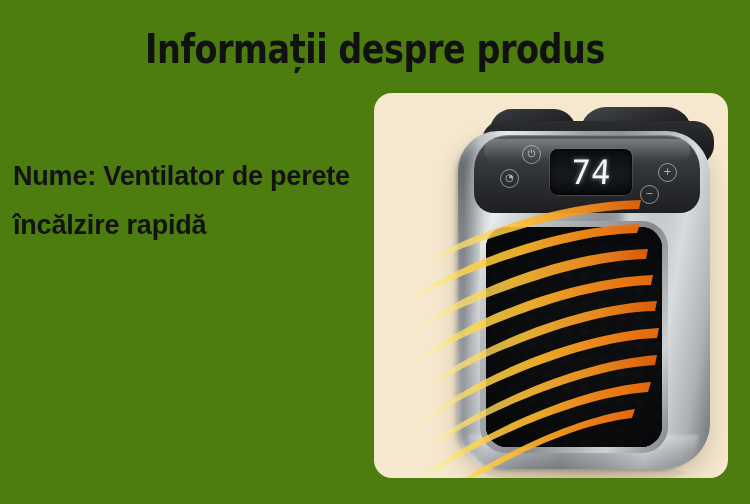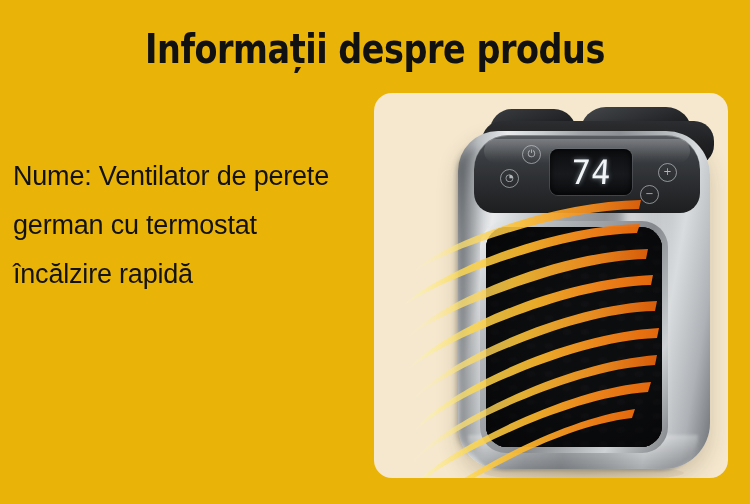--- a/index.html
+++ b/index.html
@@ -42,21 +42,21 @@
   
   #specs {
     position: absolute;
     left: 13px;
     top: 152px;
     width: 380px;
   }
   .spec-line {
     color: #121212;
     font-family: "Liberation Sans", sans-serif;
-    font-weight: normal;
+    font-weight: bold;
     font-size: 27px;
     line-height: 49px;
     white-space: nowrap;
     letter-spacing: -0.2px;
   }
 
   
   #product-card {
     position: absolute;
     left: 374px;
@@ -307,27 +307,26 @@
     top: 372px;
     width: 200px;
     height: 16px;
     border-radius: 50%;
     background: radial-gradient(ellipse, rgba(120,95,50,0.25), rgba(120,95,50,0));
   }
 </style>
 </head>
 <body>
 
-<div id="page" style="background: #eab308;">
+<div id="page" style="background: #4d7c0f;">
 
   <div id="title">Informații despre produs</div>
 
   <div id="specs">
     <div class="spec-line">Nume: Ventilator de perete</div>
-    <div class="spec-line">german cu termostat</div>
     <div class="spec-line">încălzire rapidă</div>
   </div>
 
   <div id="product-card" style="background: rgb(245, 232, 207);">
 
     <div id="ground-shadow"></div>
 
     <div id="heater">
 
       <div class="rear-shell" id="rear-left"></div>

